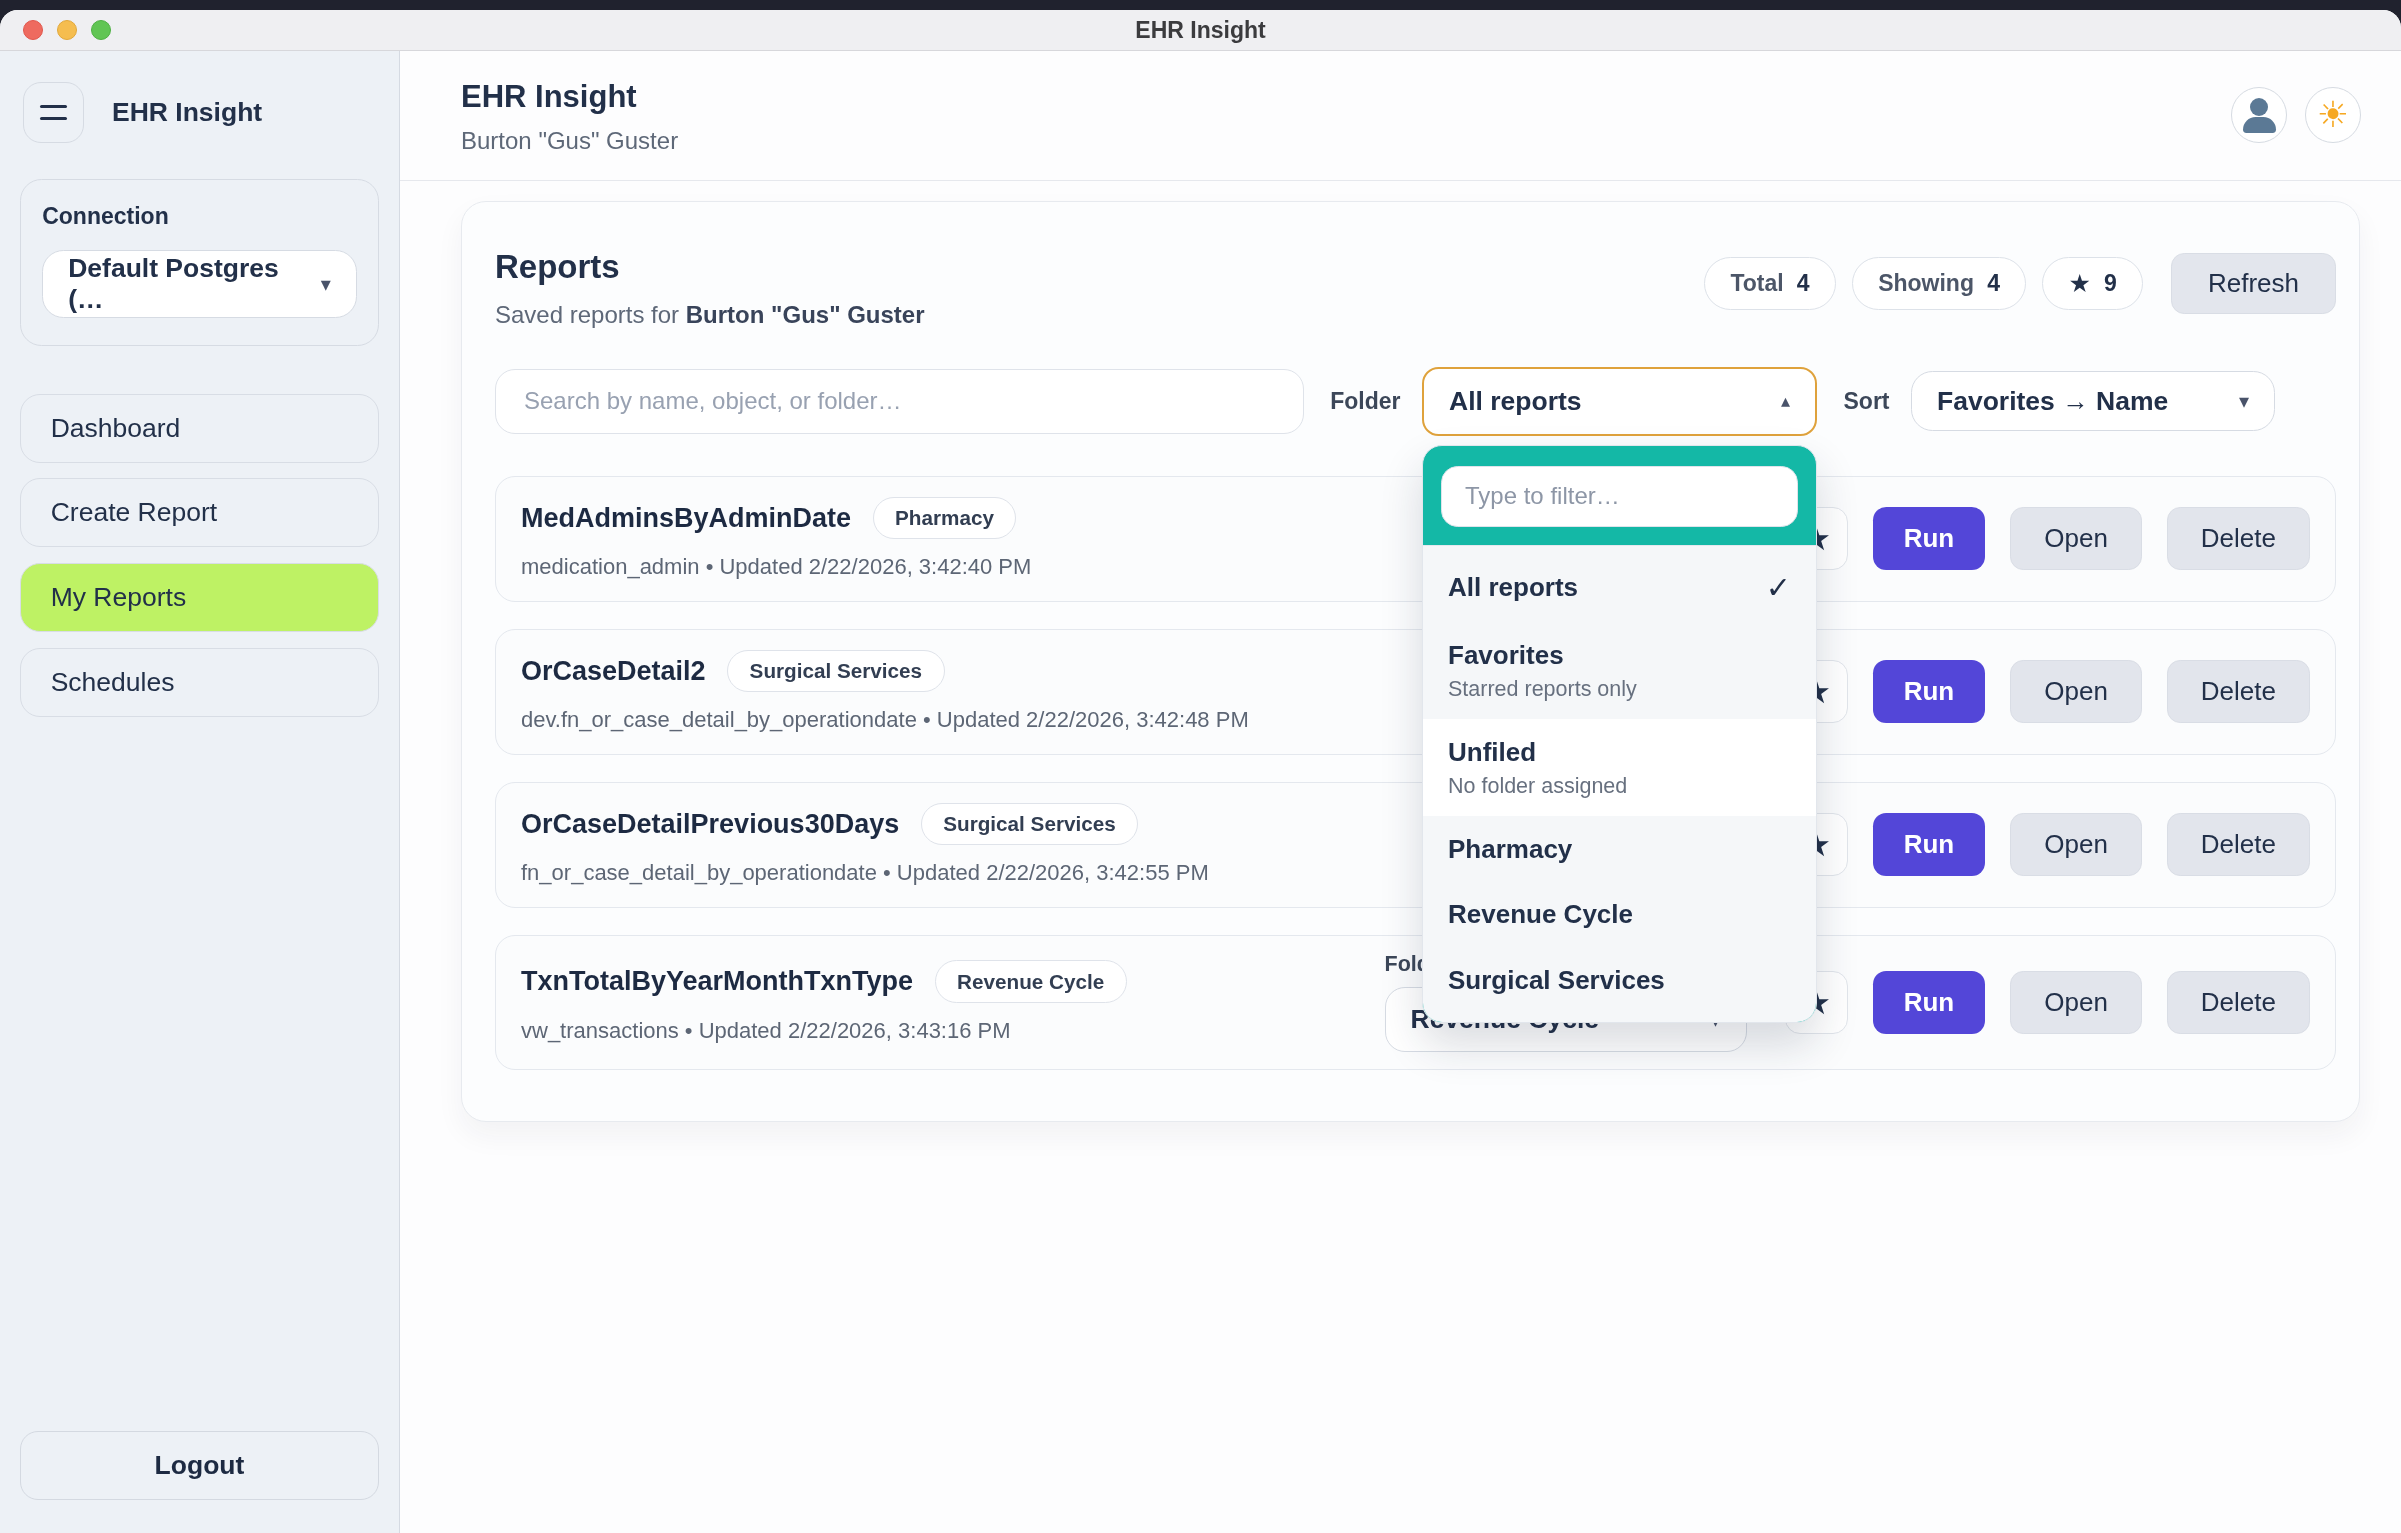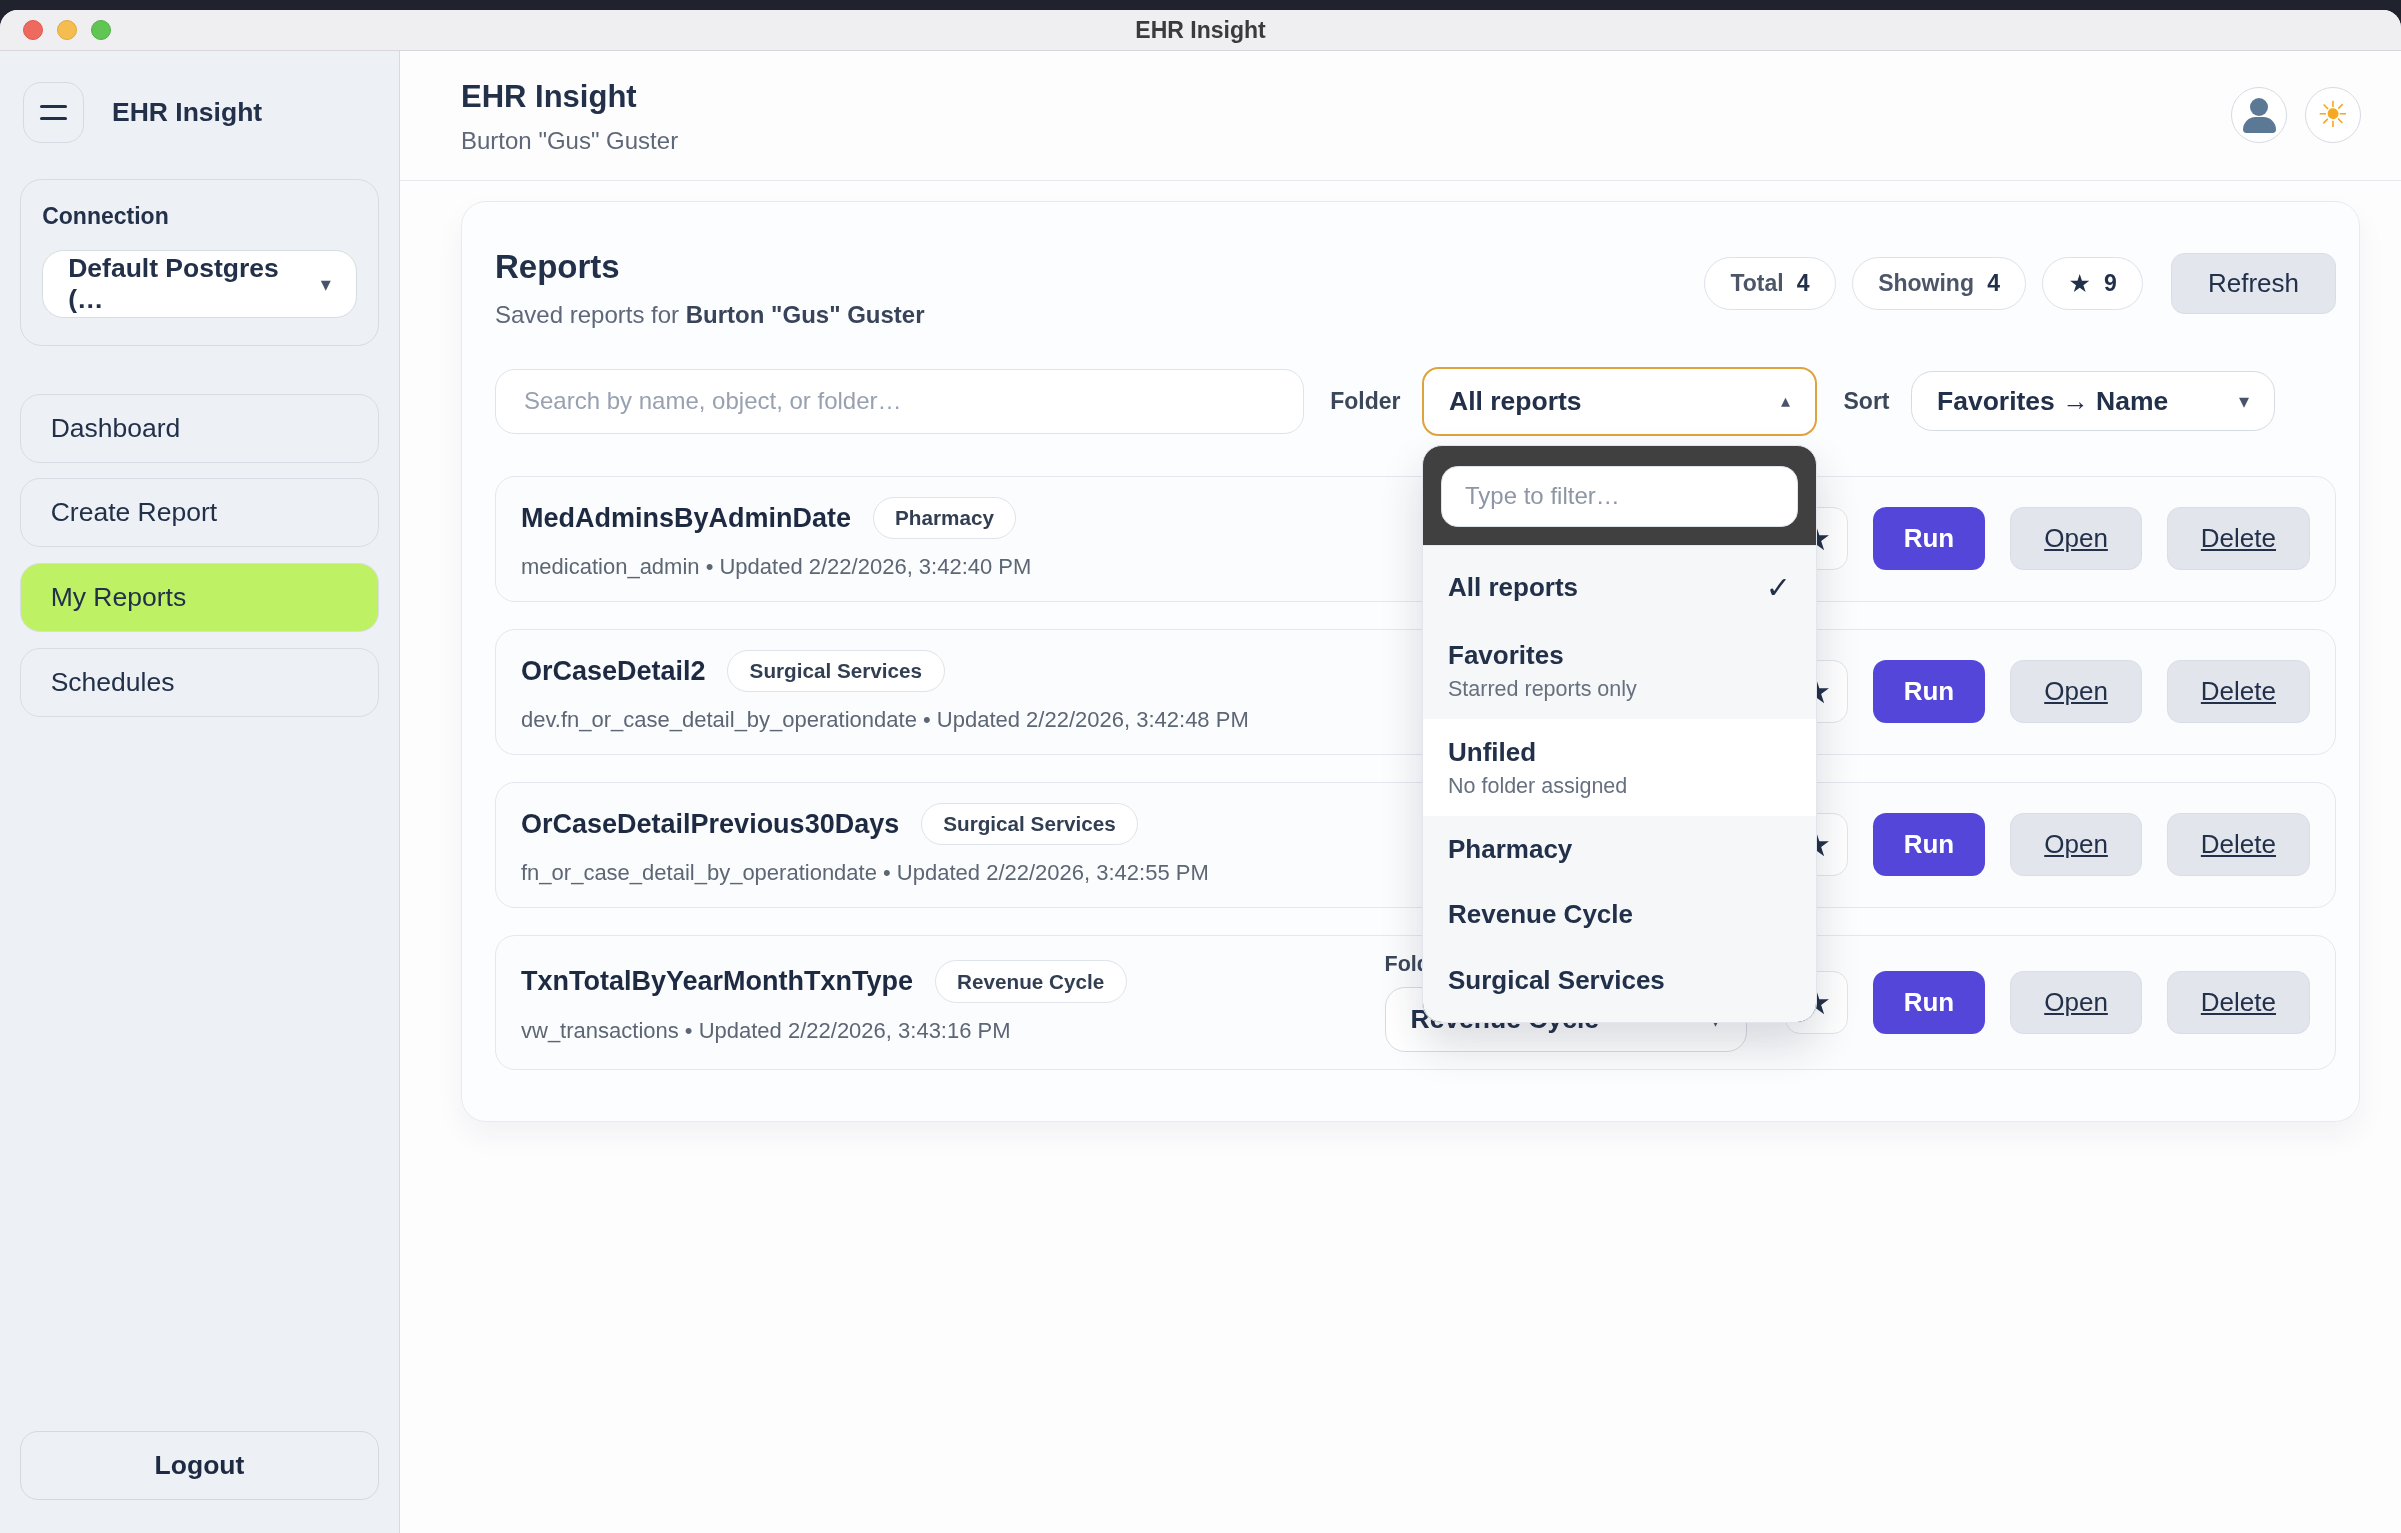--- a/index.html
+++ b/index.html
@@ -85,21 +85,21 @@
   .search-input { flex:1; height:65px; border:1.7px solid #dfe3ea; border-radius:20px; padding:0 28px;
                   font-size:24px; color:#223049; background:#fff; outline:none; }
   .search-input::placeholder { color:#98a1b1; }
   .ctl-label { font-size:23px; font-weight:700; color:#3c4759; margin-left:5px; }
   .folder-wrap { position:relative; }
   .folder-select { width:395px; height:69px; border:2.5px solid #dfa23c; border-radius:16.5px;
                    padding:0 25px; font-size:26.5px; }
   .sort-select { width:364px; height:60px; border-radius:21.5px; padding:0 25px; font-size:26.5px; }
 
   
-  .dropdown { position:absolute; top:78px; left:0; width:395px; background:#404040;
+  .dropdown { position:absolute; top:78px; left:0; width:395px; background:#14b8a6;
               border:0.8px solid #e2e6ec; border-radius:20px; overflow:hidden; z-index:60;
               box-shadow:0 21.5px 43px rgba(25,35,60,0.16); }
   .dropdown-filter-wrap { padding:20px 18px 18px; }
   .dropdown-filter { width:100%; height:61px; border:1.7px solid #dfe3ea; border-radius:16.5px;
                      padding:0 23px; font-size:24px; color:#223049; background:#fff; outline:none; }
   .dropdown-filter::placeholder { color:#8d96a6; }
   .dropdown-items { border-top:0.8px solid #e5e8ee; background:#f5f7f9; padding:6.6px 0 10px; }
   .dd-item { padding:18px 25px 16.5px; display:flex; justify-content:space-between;
              align-items:center; cursor:pointer; }
   .dd-item.highlight { background:#ffffff; }
@@ -118,21 +118,21 @@
              font-size:20.7px; font-weight:700; color:#323e52; white-space:nowrap; }
   .row-meta { font-size:22px; color:#5d6675; }
   .row-actions { margin-left:auto; display:flex; align-items:center; gap:25px; }
   .row-folder-group { display:flex; flex-direction:column; gap:10px; margin-right:13.2px; }
   .row-folder-label { font-size:21.5px; font-weight:700; color:#3c4759; }
   .row-folder-select { width:362px; height:65px; border-radius:20px; padding:0 25px; font-size:26.5px; }
   .star-btn { width:63px; height:63px; background:#fff; border:1.7px solid #e1e5eb; border-radius:15px;
               font-size:33px; color:#223049; cursor:pointer; line-height:1; }
   .btn { height:63px; border:none; border-radius:13.2px; font-size:26px; cursor:pointer; }
   .btn.run { background:#5346d8; color:#ffffff; padding:0 31px; font-weight:600; }
-  .btn.gray { background:#e2e5ec; color:#223049; padding:0 33px; border:0.8px solid #d9dde5;text-decoration:underline; }
+  .btn.gray { background:#e2e5ec; color:#223049; padding:0 33px; border:0.8px solid #d9dde5; }
 </style>
 </head>
 <body>
 
 <div class="window">
 
   <div class="titlebar">
     <div class="traffic">
       <span class="dot red"></span>
       <span class="dot yellow"></span>

